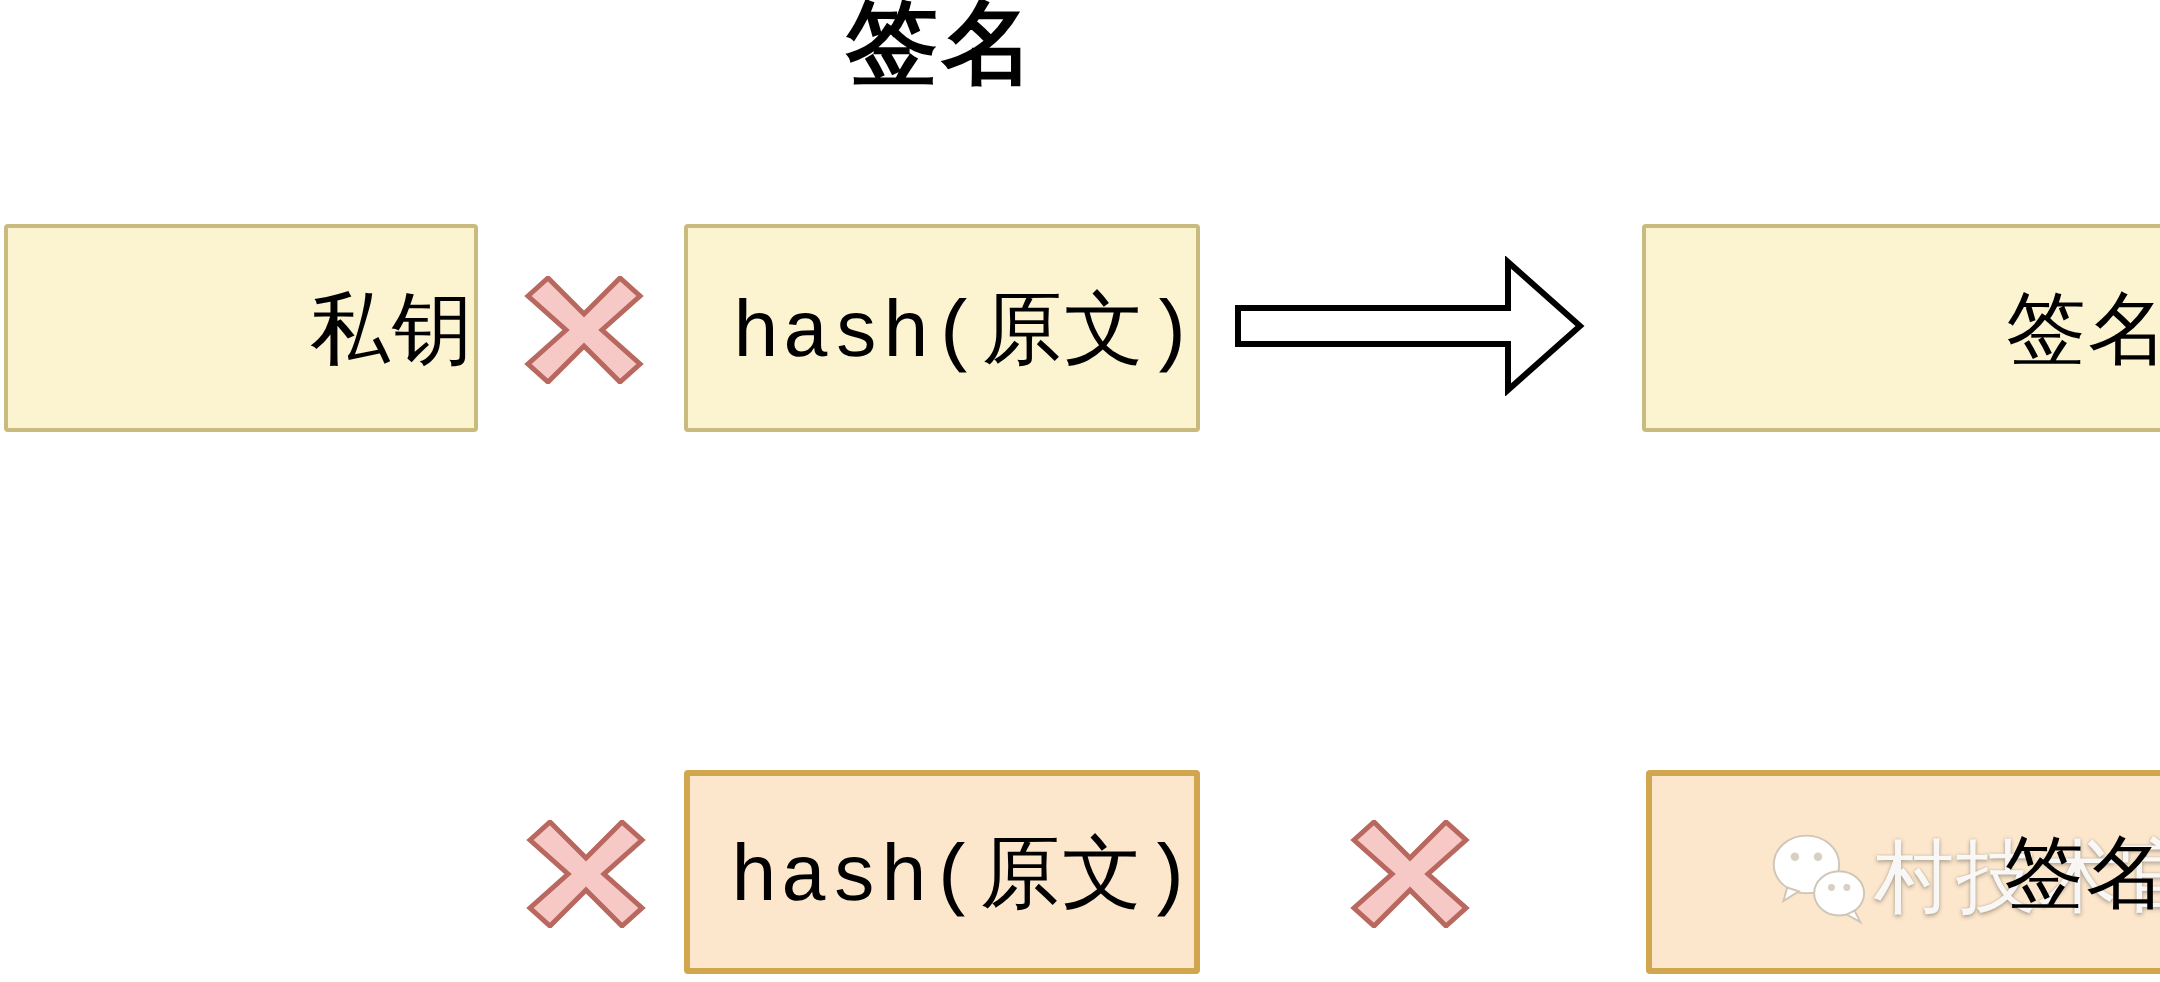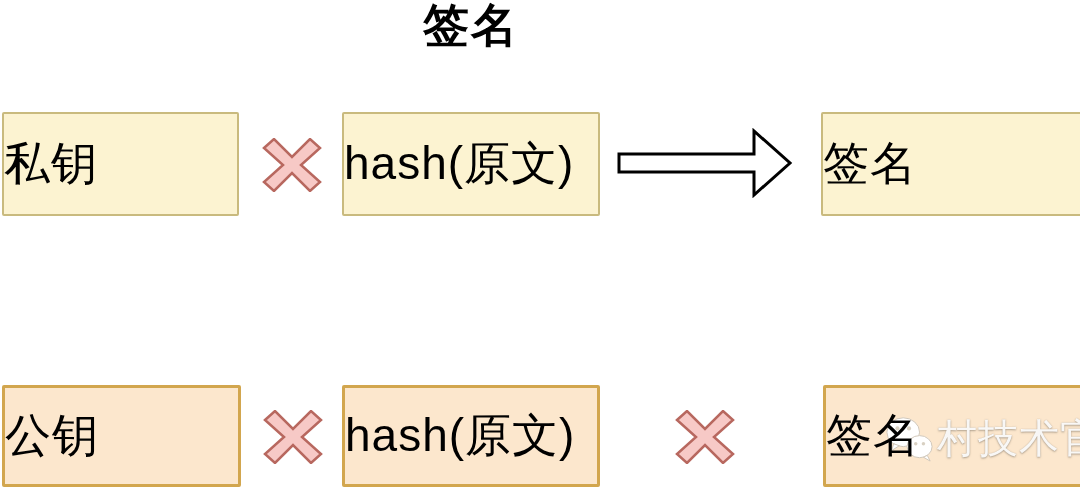--- a/index.html
+++ b/index.html
@@ -15,40 +15,40 @@
     --text: #000000;
   }
   * { margin: 0; padding: 0; box-sizing: border-box; }
   html, body { background: #e9e9e9; }
   .canvas {
     position: relative;
     width: 1080px;
     height: 491px;
     background: var(--background);
     overflow: hidden;
-    font-family: Liberation Sans, sans-serif;
+    font-family: Liberation Mono, monospace;
     color: var(--text);
   }
   .section-title {
     position: absolute;
     font-size: 46px;
     font-weight: 700;
     letter-spacing: 2px;
     line-height: 50px;
     white-space: nowrap;
   }
   .title-sign   { left: 423px; top: 0px; }
   .title-verify { left: 403px; top: 307px; }
 
   .box {
     position: absolute;
     display: flex;
     align-items: center;
-    justify-content: flex-start;
-    font-size: 46px;
+    justify-content: flex-end;
+    font-size: 40px;
     font-weight: 500;
     letter-spacing: 1px;
     border-radius: 2px;
     white-space: nowrap;
   }
   .box-sign {
     background: var(--sign-box-fill);
     border: 2px solid var(--sign-box-border);
   }
   .box-verify {
@@ -134,23 +134,20 @@
     <svg viewBox="0 0 176 70" aria-hidden="true">
       <polygon points="2,26 137,26 137,3 173,35 137,67 137,44 2,44"></polygon>
     </svg>
   </div>
 
   <div class="box box-sign box-result">
     <span class="box-label">签名</span>
   </div>
 
 
-  <div class="box box-verify box-public">
-    <span class="box-label">公钥</span>
-  </div>
 
   <div class="multiply mult-2">
     <svg viewBox="0 0 60 54" aria-hidden="true">
       <polygon points="2,10 12,1 30,19 48,1 58,10 39,27 58,44 48,53 30,35 12,53 2,44 21,27"></polygon>
     </svg>
   </div>
 
   <div class="box box-verify box-hash2">
     <span class="box-label">hash(原文)</span>
   </div>

